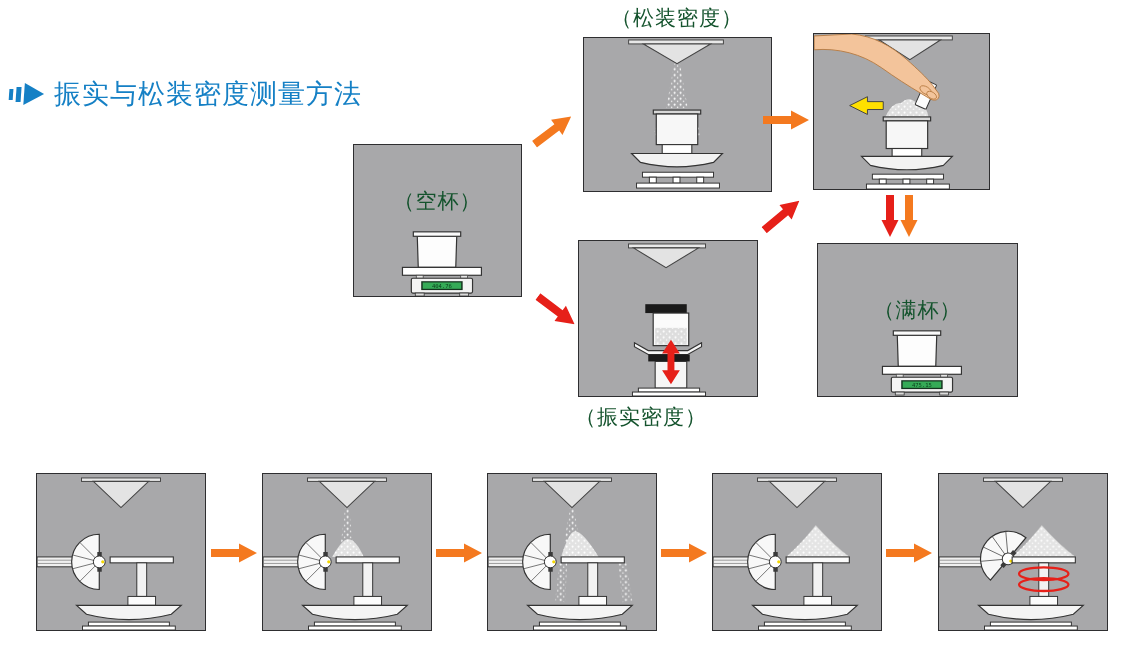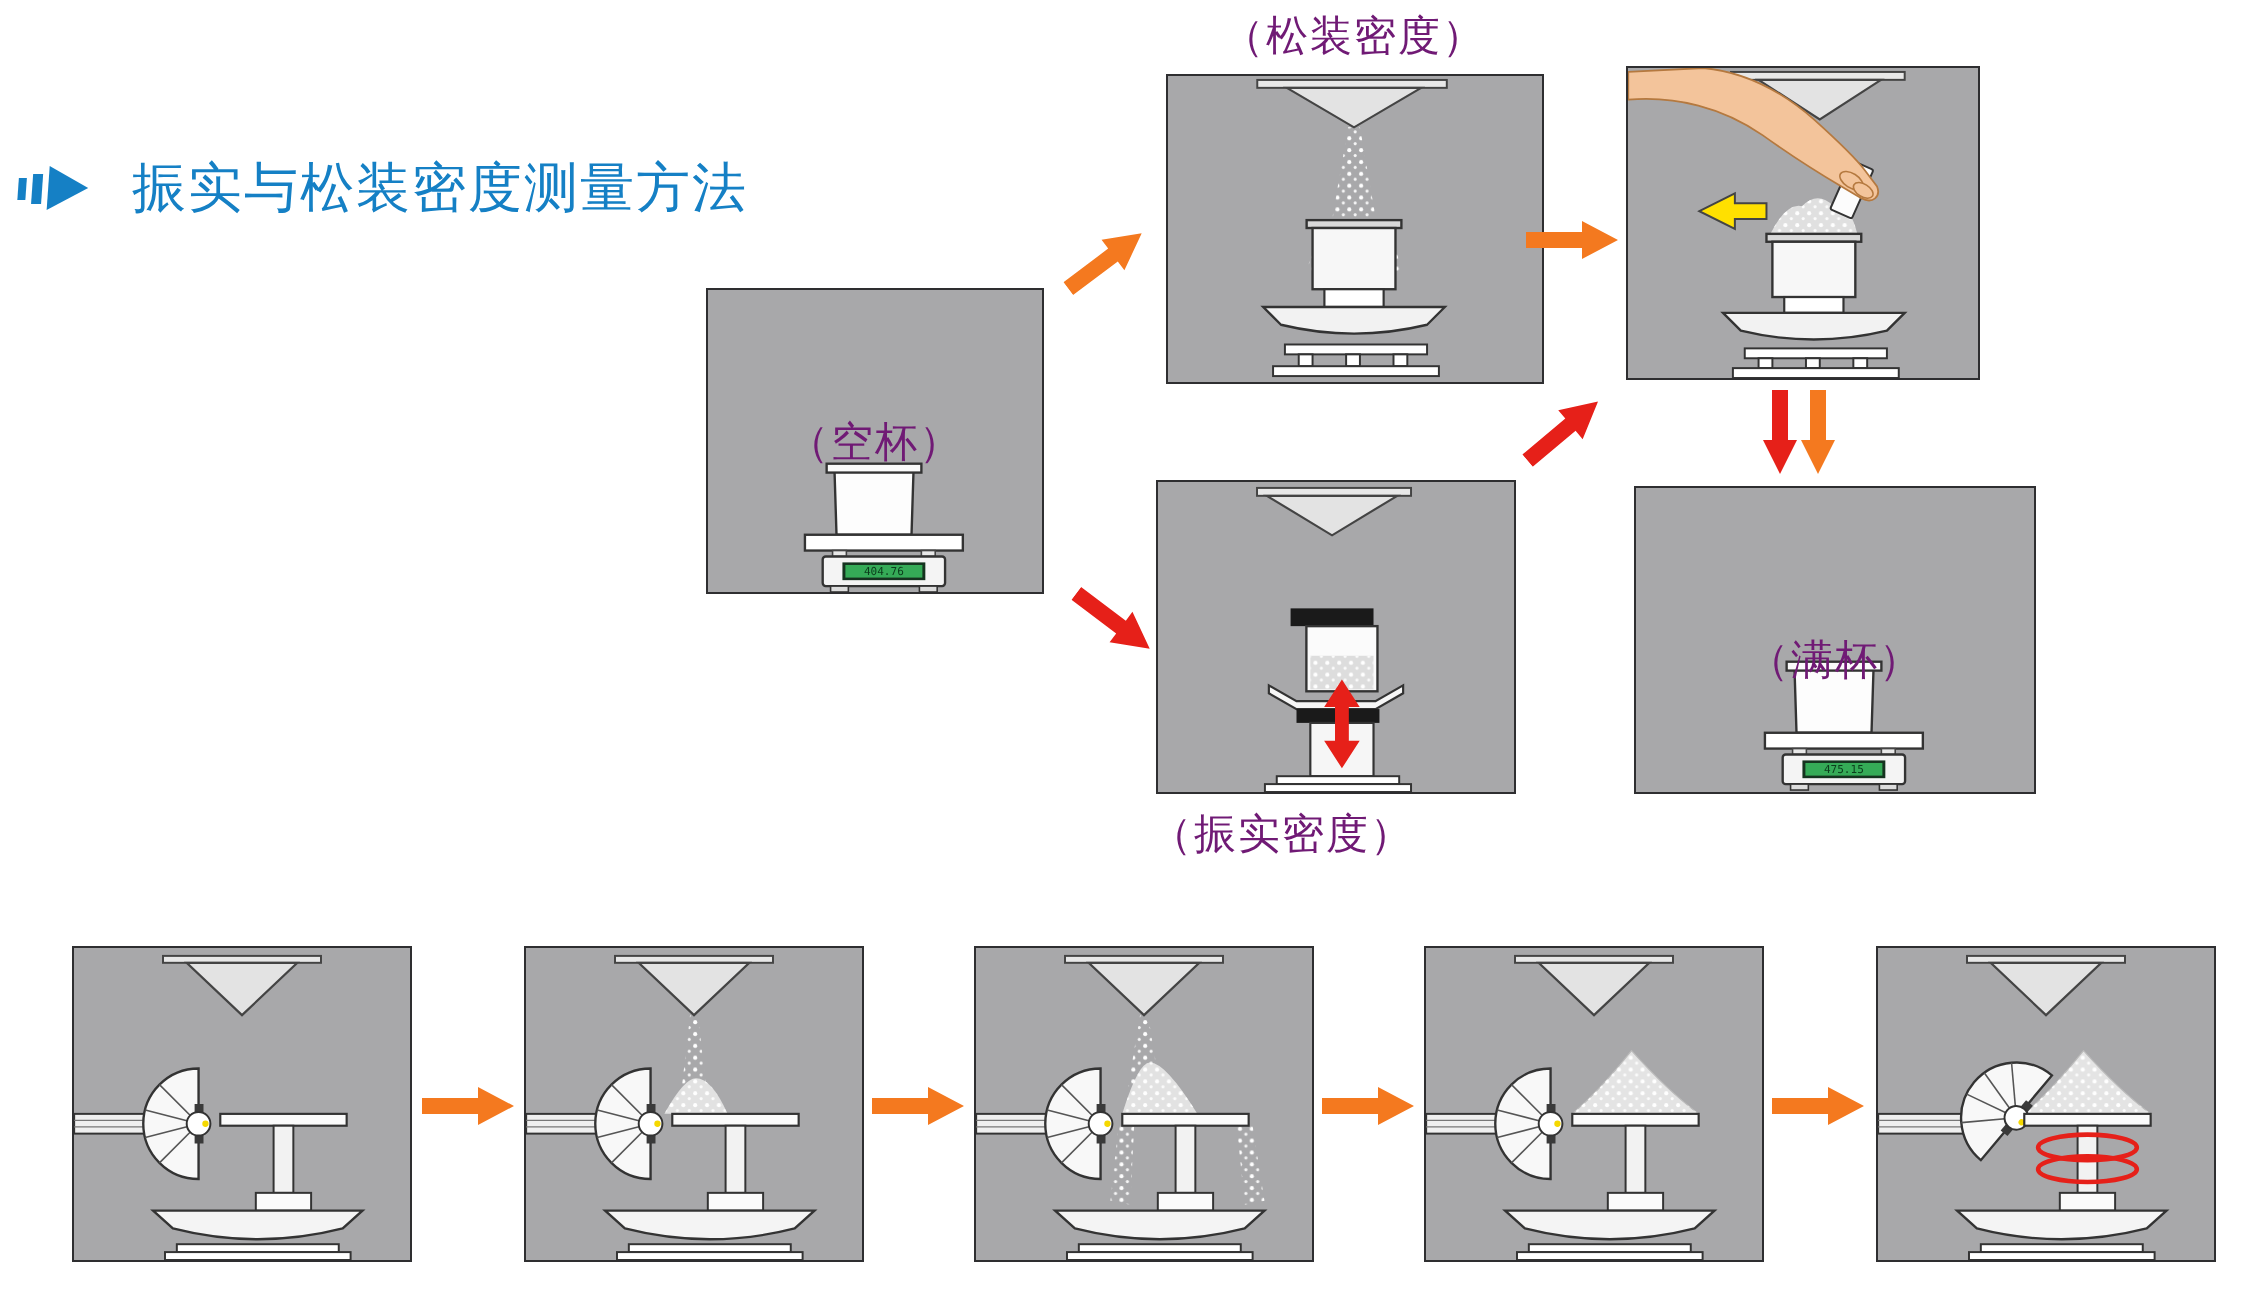--- a/index.html
+++ b/index.html
@@ -1,33 +1,33 @@
 <!DOCTYPE html>
 <html><head>
 <meta charset="utf-8">
 <style>
   html,body{margin:0;padding:0;background:#ffffff;}
   #app{
     position:relative;width:1134px;height:648px;background:#ffffff;overflow:hidden;
     font-family:"Liberation Sans",sans-serif;
   }
   .heading{
-    position:absolute;display:flex;align-items:center;gap:20px;
+    position:absolute;display:flex;align-items:center;gap:8px;
     color:#1580c5;font-size:27px;font-weight:500;letter-spacing:1px;white-space:nowrap;
   }
   .h-icon{flex:0 0 auto;}
   .panel{
     position:absolute;background:#a8a8aa;border:1.6px solid #2e2e30;box-sizing:border-box;
   }
   .panel svg{position:absolute;left:0;top:0;width:100%;height:100%;}
   .caption{
-    position:absolute;font-family:"Liberation Serif",serif;color:#701a75;
+    position:absolute;font-family:"Liberation Serif",serif;color:#14532d;
     font-size:21px;text-align:center;letter-spacing:1px;white-space:nowrap;
   }
-  .caption.inside{left:0;right:0;margin-top:20px;}
+  .caption.inside{left:0;right:0;}
   .flow-arrow{position:absolute;}
   svg text.lcd{font-family:"DejaVu Sans Mono",monospace;}
 </style>
 </head>
 <body>
 
 <div id="app">
 
   <div class="heading" style="left:8px;top:76px;">
     <svg class="h-icon" width="38" height="26" viewBox="0 0 38 26">

